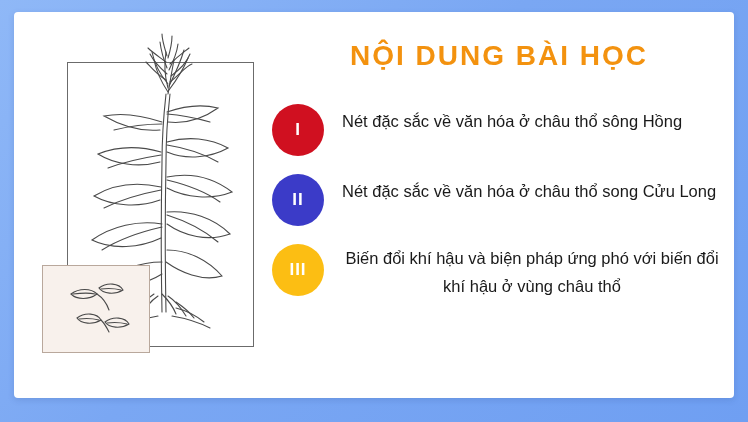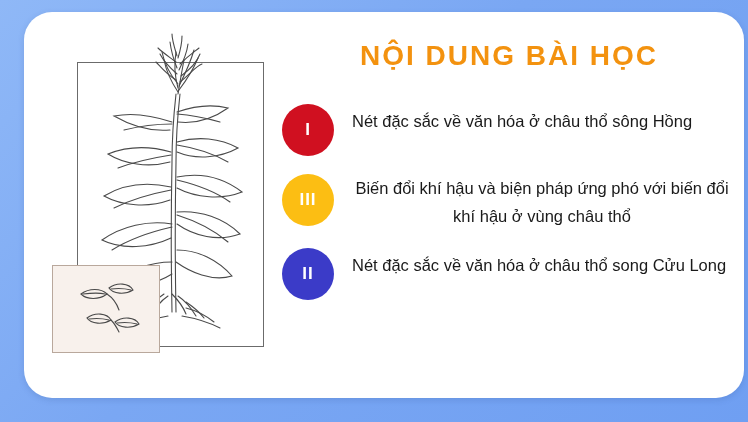--- a/index.html
+++ b/index.html
@@ -15,26 +15,26 @@
   }
   .slide-bg {
     position: absolute;
     left: 0; top: 0;
     width: 748px;
     height: 422px;
     background: linear-gradient(135deg, #8fb8f7 0%, #7aa7f3 45%, #6f9ff2 100%);
   }
   .slide-card {
     position: absolute;
-    left: 24px;
+    left: 14px;
     top: 12px;
     width: 720px;
     height: 386px;
     background: #ffffff;
-    border-radius: 28px;
+    border-radius: 4px;
     box-shadow: 0 2px 6px rgba(40,70,140,0.18);
     overflow: hidden;
   }
   .title {
     position: absolute;
     left: 270px;
     top: 28px;
     width: 430px;
     text-align: center;
     color: #f3920f;
@@ -193,24 +193,24 @@
     </div>
   </div>
 
   <div class="list">
 
     <div class="item item-1">
       <div class="badge badge-1">I</div>
       <div class="item-text">Nét đặc sắc về văn hóa ở châu thổ sông Hồng</div>
     </div>
 
+    <div class="item item-2">
+      <div class="badge badge-2">II</div>
+      <div class="item-text">Nét đặc sắc về văn hóa ở châu thổ song Cửu Long</div>
+    </div>
+
     <div class="item item-3">
       <div class="badge badge-3">III</div>
       <div class="item-text">Biến đổi khí hậu và biện pháp ứng phó với biến đổi khí hậu ở vùng châu thổ</div>
     </div>
 
-    <div class="item item-2">
-      <div class="badge badge-2">II</div>
-      <div class="item-text">Nét đặc sắc về văn hóa ở châu thổ song Cửu Long</div>
-    </div>
-
   </div>
 </div>
 
 </body></html>

